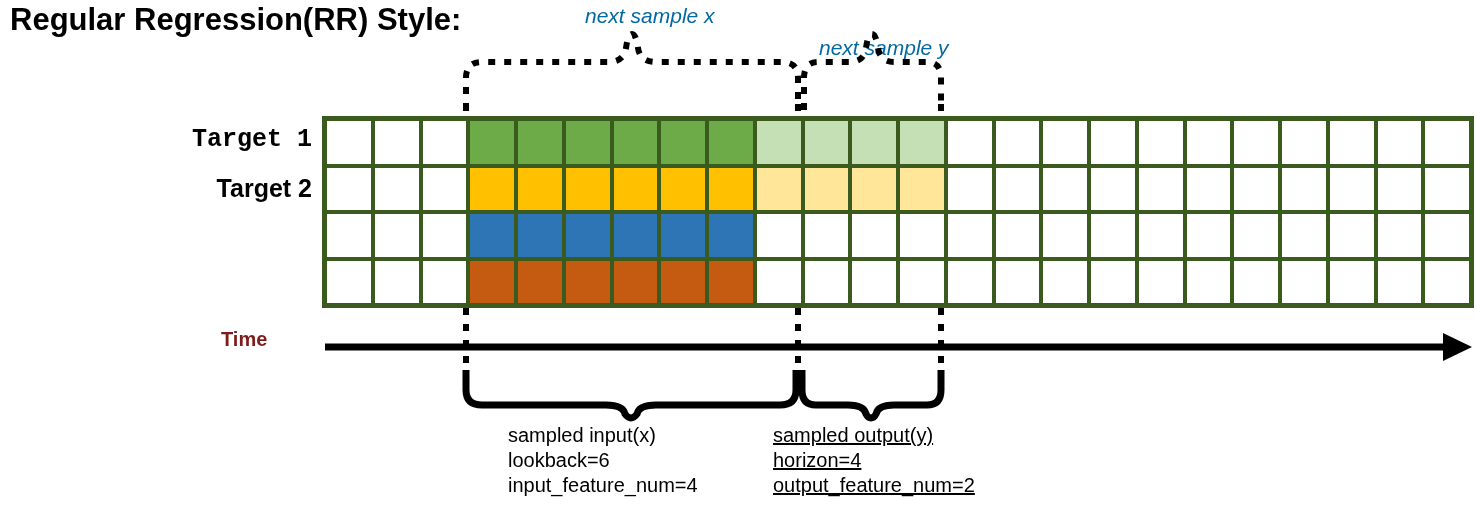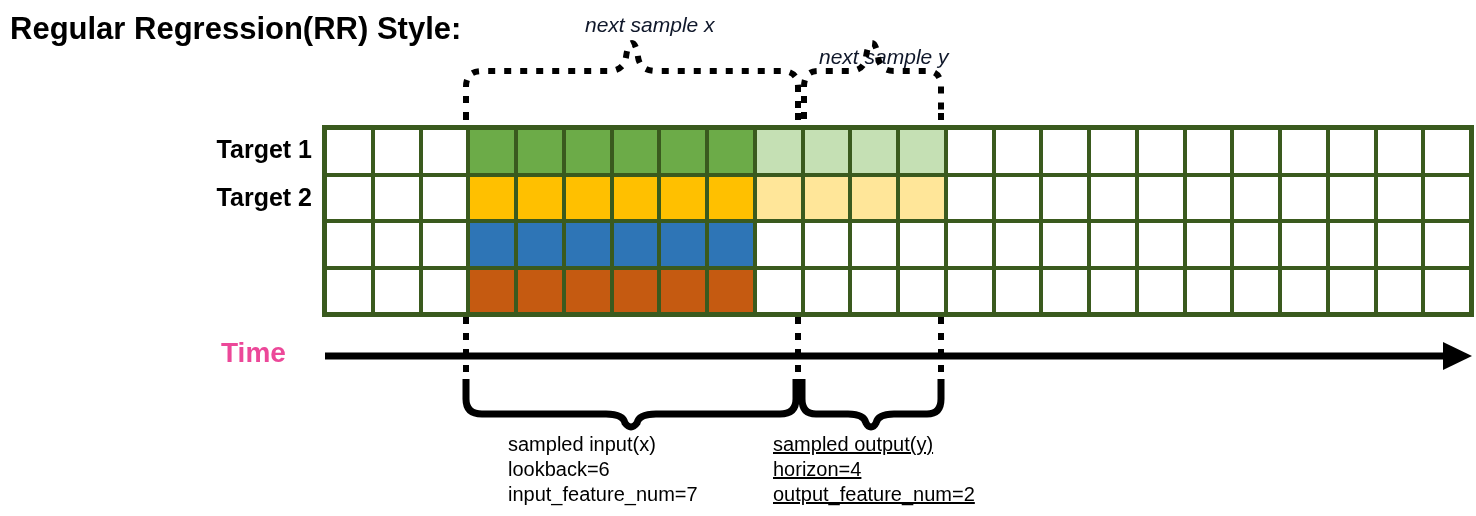--- a/index.html
+++ b/index.html
@@ -3,33 +3,33 @@
 <meta charset="utf-8">
 <style>
   html,body{margin:0;padding:0;}
   body{
     width:1476px;height:516px;
     background:#ffffff;
     font-family:"Liberation Sans","DejaVu Sans",sans-serif;
     overflow:hidden;
     position:relative;
   }
-  .stage{position:absolute;left:0;top:9px;width:1476px;height:393px;}
+  .stage{position:absolute;left:0;top:0;width:1476px;height:393px;}
 
   
   .title{
     position:absolute;left:10px;top:2px;
     font-size:31px;font-weight:700;color:#000;
     white-space:nowrap;letter-spacing:0px;
   }
 
   
   .cap{
     position:absolute;top:4px;
-    font-size:21px;font-style:italic;color:#0f172a;
+    font-size:21px;font-style:italic;color:#0369a1;
     white-space:nowrap;
   }
   .cap.x{left:585px;}
   .cap.y{left:819px;margin-top:32px;}
 
   
   .rowlabel{
     position:absolute;right:1164px;   
     font-size:25px;font-weight:700;color:#000;
     white-space:nowrap;text-align:right;
@@ -52,21 +52,21 @@
   .c-green{background:#6cab48;}
   .c-lgreen{background:#c5e0b4;}
   .c-gold{background:#ffc000;}
   .c-lgold{background:#ffe699;}
   .c-blue{background:#2e75b6;}
   .c-orange{background:#c55a11;}
 
   
   .timelabel{
     position:absolute;left:221px;top:328px;
-    font-size:28px;font-weight:700;color:#ec4899;white-space:nowrap;
+    font-size:20px;font-weight:700;color:#7f1d1d;white-space:nowrap;
   }
 
   
   .overlay{position:absolute;left:0;top:0;width:1476px;height:516px;pointer-events:none;}
 
   
   .bcap{
     position:absolute;top:423px;
     font-size:20px;color:#000;line-height:25px;white-space:pre;
   }
@@ -76,21 +76,21 @@
 </head>
 <body>
 
 <div class="stage">
 
   <div class="title">Regular Regression(RR) Style:</div>
 
   <div class="cap x">next sample x</div>
   <div class="cap y">next sample y</div>
 
-  <div class="rowlabel" style="top:116px;">Target 1</div>
+  <div class="rowlabel" style="top:116px;font-family:Liberation Mono, monospace;">Target 1</div>
   <div class="rowlabel" style="top:164px;">Target 2</div>
 
   <div class="grid" id="grid">
       <div class="cell"></div>
       <div class="cell"></div>
       <div class="cell"></div>
       <div class="cell c-green"></div>
       <div class="cell c-green"></div>
       <div class="cell c-green"></div>
       <div class="cell c-green"></div>
@@ -211,18 +211,18 @@
 
     <path d="M466,370 L466,390 Q466,405 482,405 L606,405 Q623,405 625,414 Q628,418 631,418
              Q634,418 637,414 Q639,405 656,405 L780,405 Q796,405 796,390 L796,370" fill="none" stroke="#000" stroke-width="7" stroke-linecap="butt"></path>
 
     <path d="M802,370 L802,390 Q802,405 816,405 L848,405 Q864,405 866,414 Q868,418 871,418
              Q874,418 876,414 Q878,405 894,405 L927,405 Q941,405 941,390 L941,370" fill="none" stroke="#000" stroke-width="7" stroke-linecap="butt"></path>
   </svg>
 
   <div class="bcap x">sampled input(x)
 lookback=6
-input_feature_num=7</div>
+input_feature_num=4</div>
   <div class="bcap y">sampled output(y)
 horizon=4
 output_feature_num=2</div>
 
 </div>
 
 </body></html>

